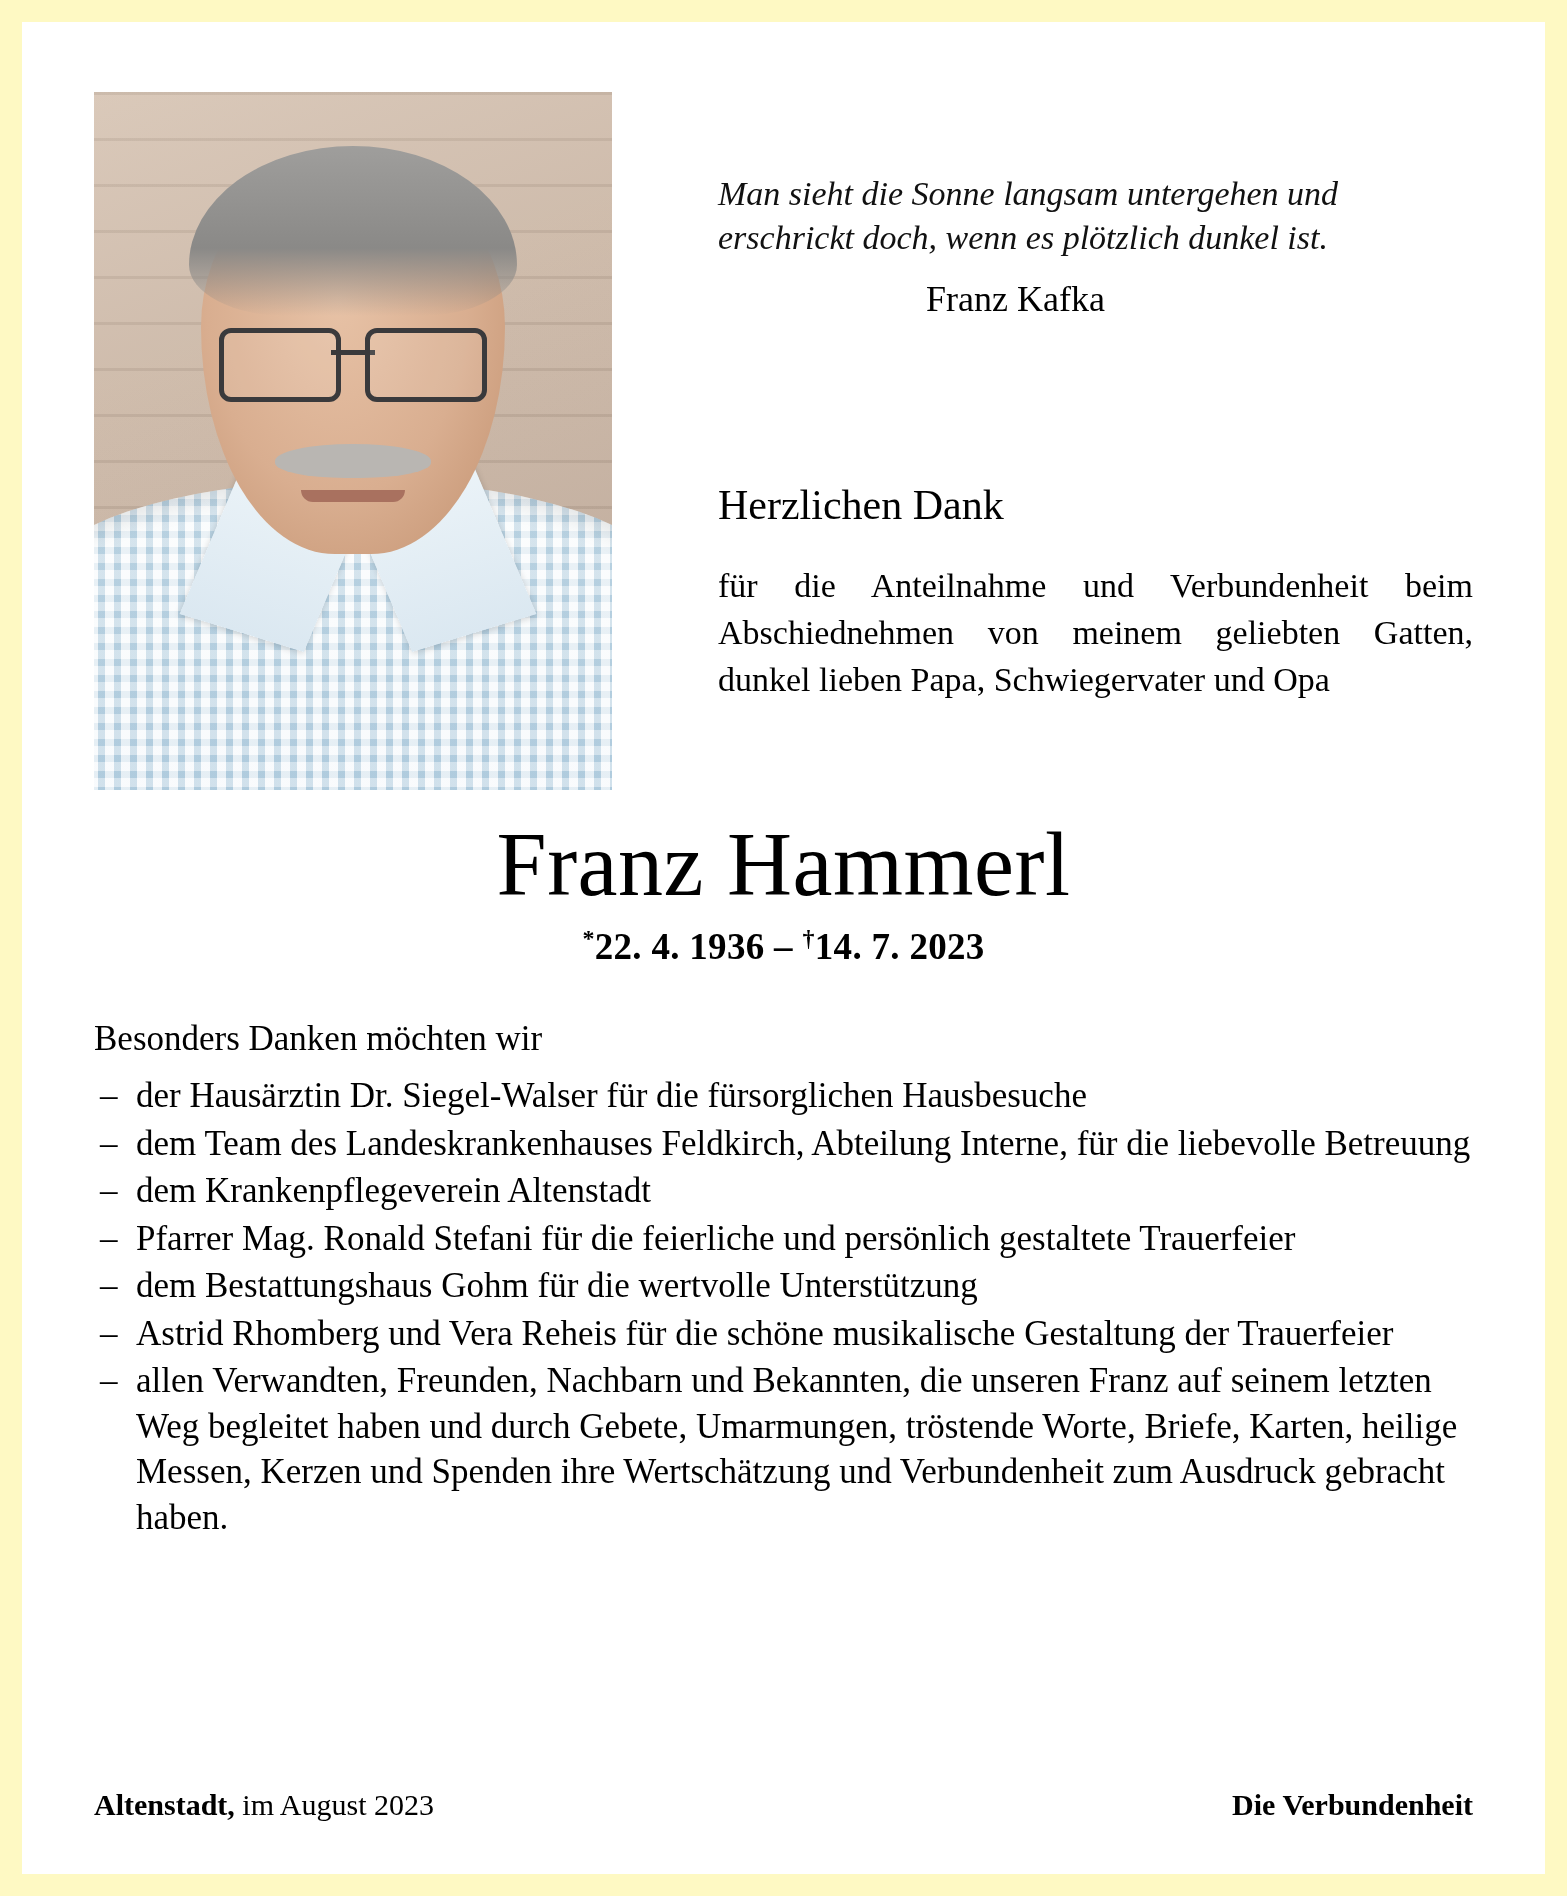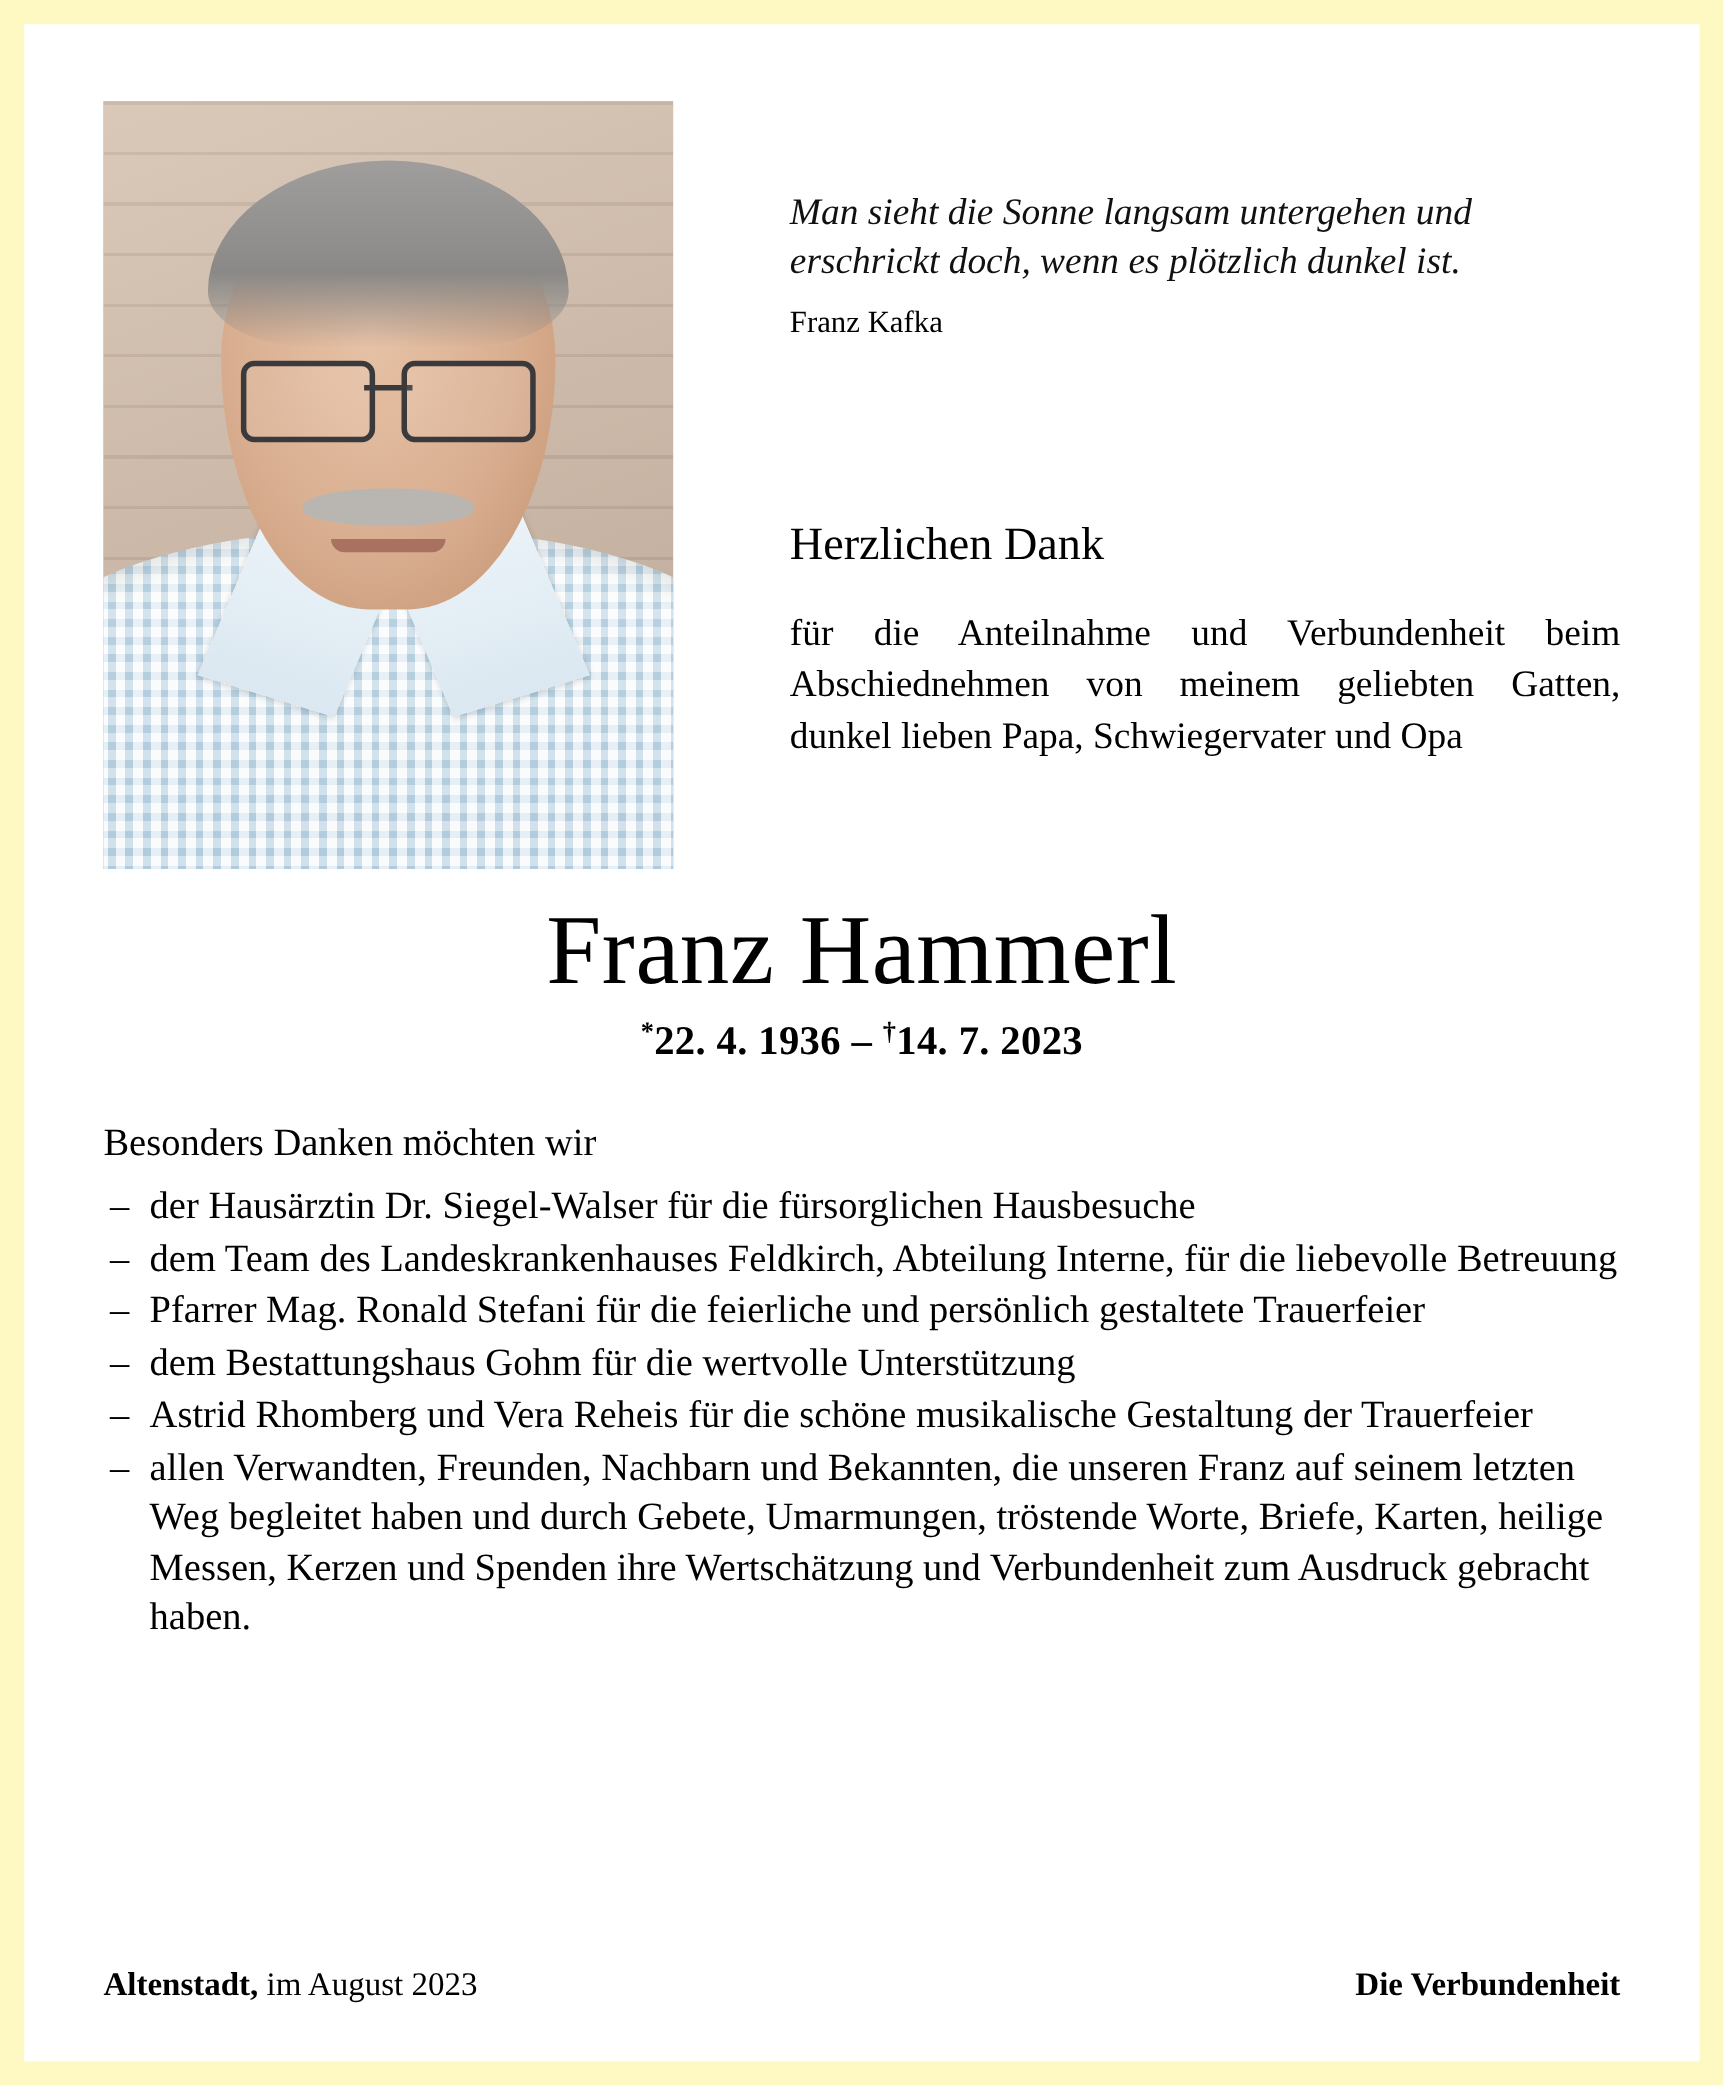--- a/index.html
+++ b/index.html
@@ -167,22 +167,22 @@
     padding-top: 80px;
   }
   .quote {
     font-style: italic;
     font-size: 34px;
     line-height: 1.30;
     color: #111;
   }
   .quote-author {
     margin-top: 18px;
-    text-align: left;
-    font-size: 28px;
+    text-align: center;
+    font-size: 36px;
     padding-right: 160px;
   }
   .thanks-title {
     margin-top: 160px;
     font-size: 42px;
     line-height: 1.2;
   }
   .thanks-body {
     margin-top: 32px;
     font-size: 34px;
@@ -289,20 +289,21 @@
       <sup>*</sup><span>22. 4. 1936</span>
       <span>–</span>
       <sup>†</sup><span>14. 7. 2023</span>
     </div>
 
     <div class="intro">Besonders Danken möchten wir</div>
 
     <ul class="thanks-list">
       <li>der Hausärztin Dr. Siegel-Walser für die fürsorglichen Hausbesuche</li>
       <li>dem Team des Landeskrankenhauses Feldkirch, Abteilung Interne, für die liebevolle Betreuung</li>
+      <li>dem Krankenpflegeverein Altenstadt</li>
       <li>Pfarrer Mag. Ronald Stefani für die feierliche und persönlich gestaltete Trauerfeier</li>
       <li>dem Bestattungshaus Gohm für die wertvolle Unterstützung</li>
       <li>Astrid Rhomberg und Vera Reheis für die schöne musikalische Gestaltung der Trauerfeier</li>
       <li>allen Verwandten, Freunden, Nachbarn und Bekannten, die unseren Franz auf seinem letzten Weg begleitet haben und durch Gebete, Umarmungen, tröstende Worte, Briefe, Karten, heilige Messen, Kerzen und Spenden ihre Wertschätzung und Verbundenheit zum Ausdruck gebracht haben.</li>
     </ul>
 
     <div class="footer">
       <div class="place">
         <b>Altenstadt,</b><span> im August 2023</span>
       </div>

